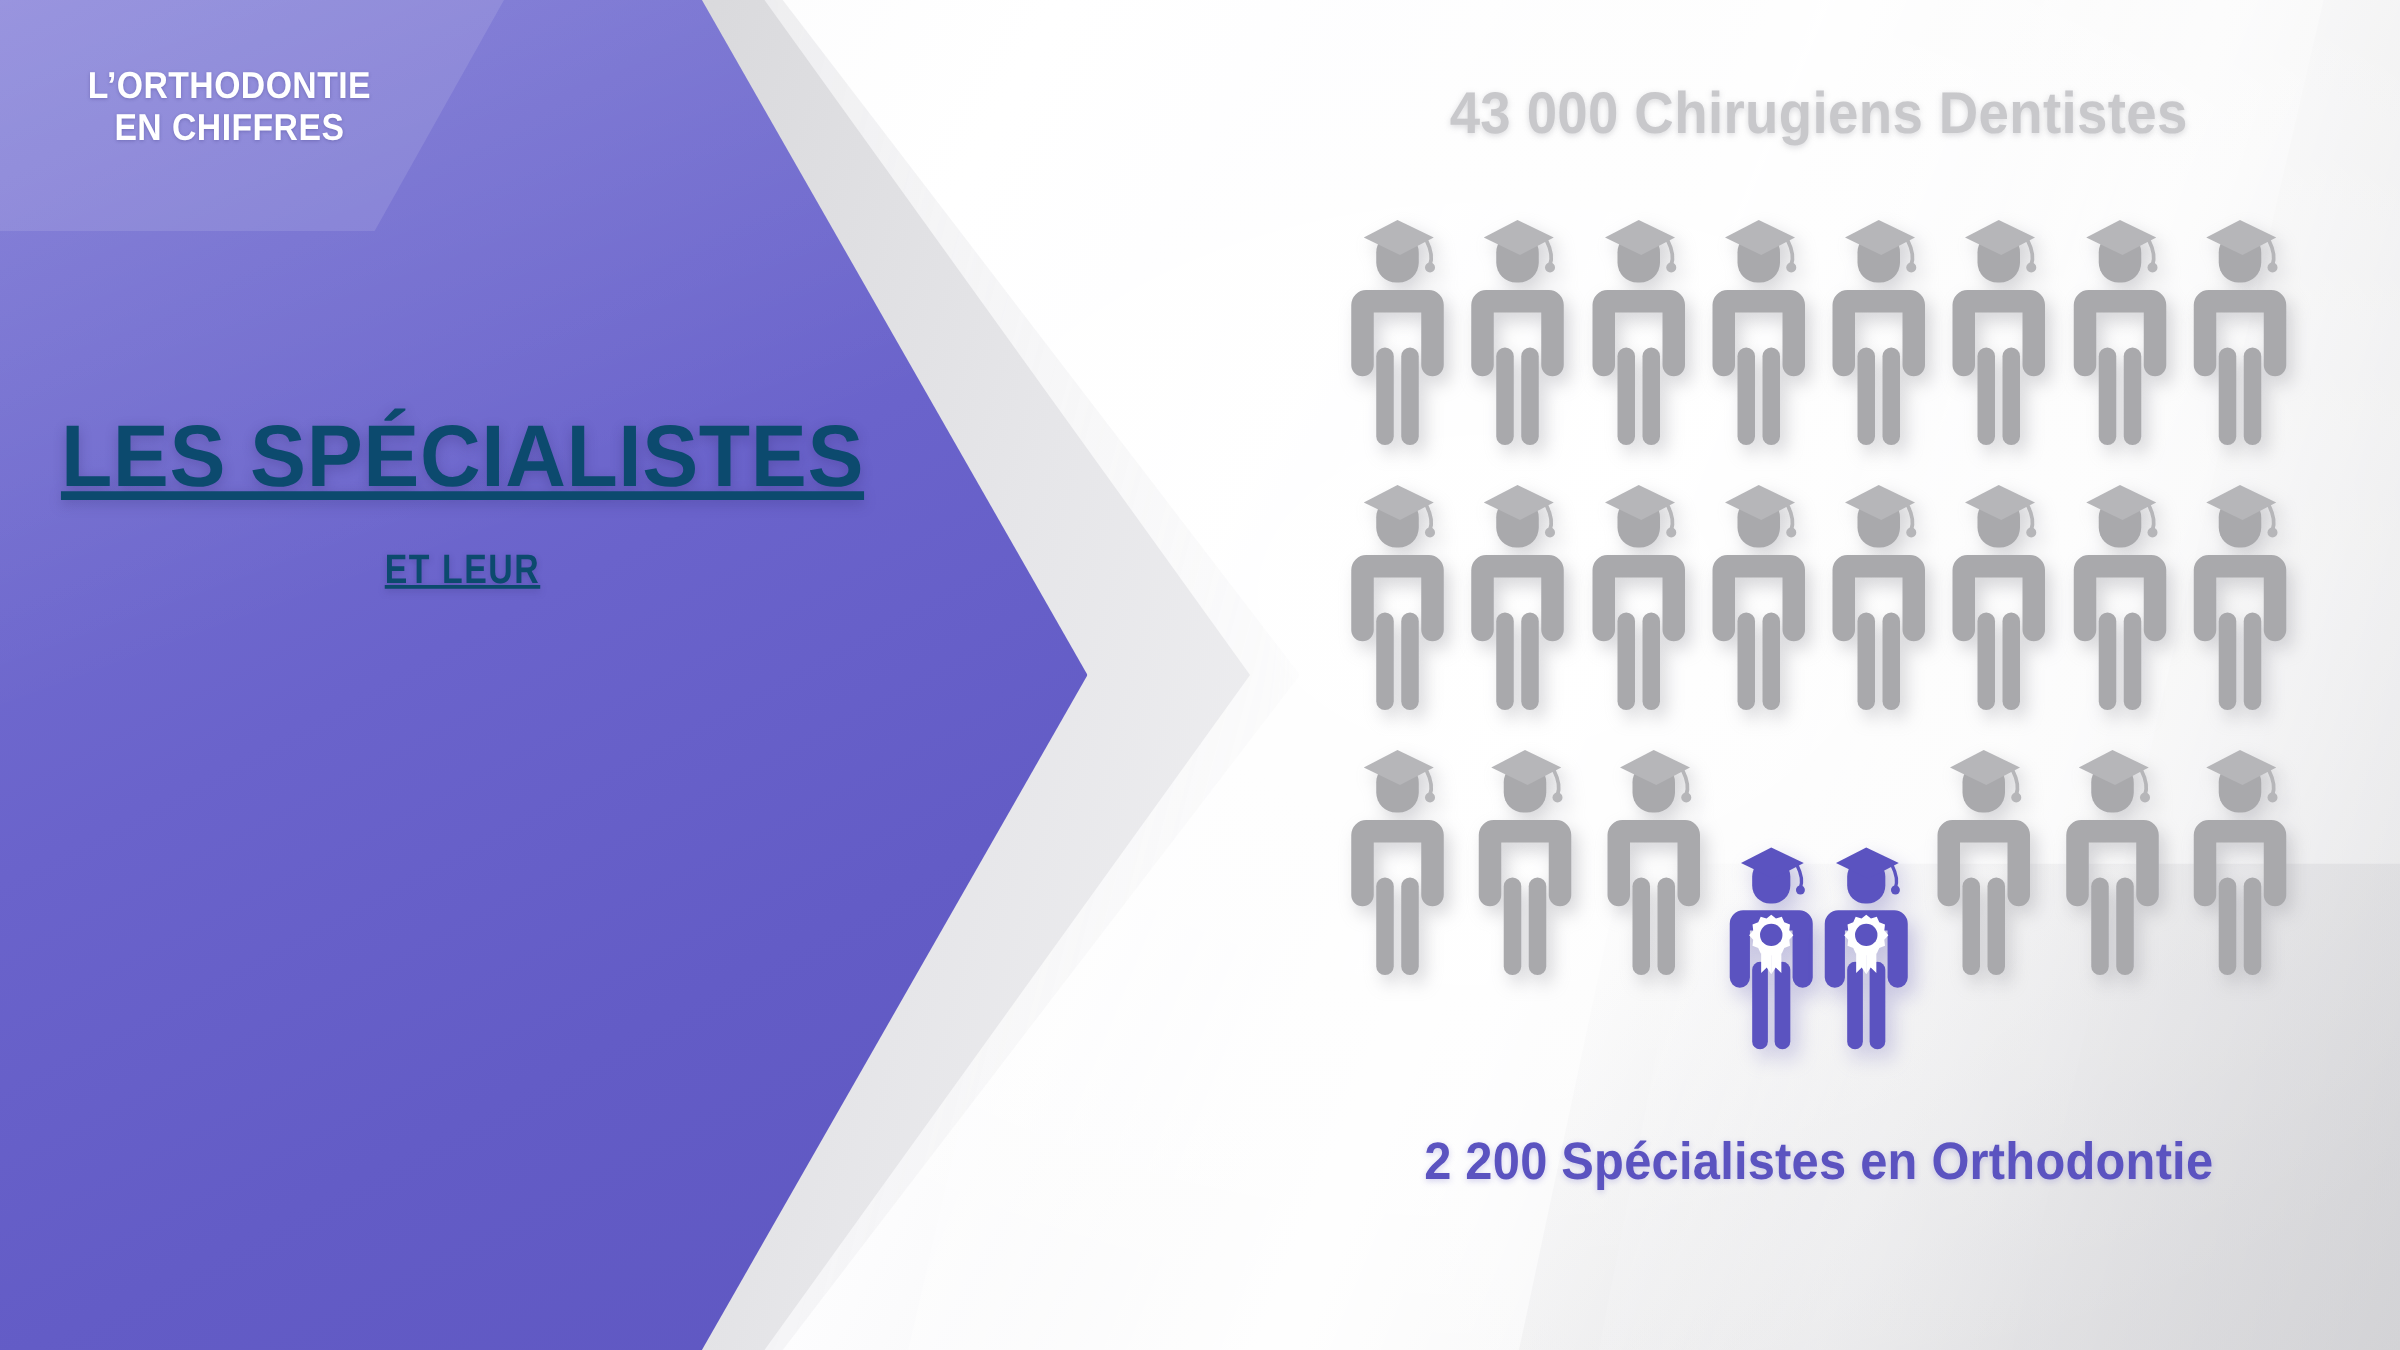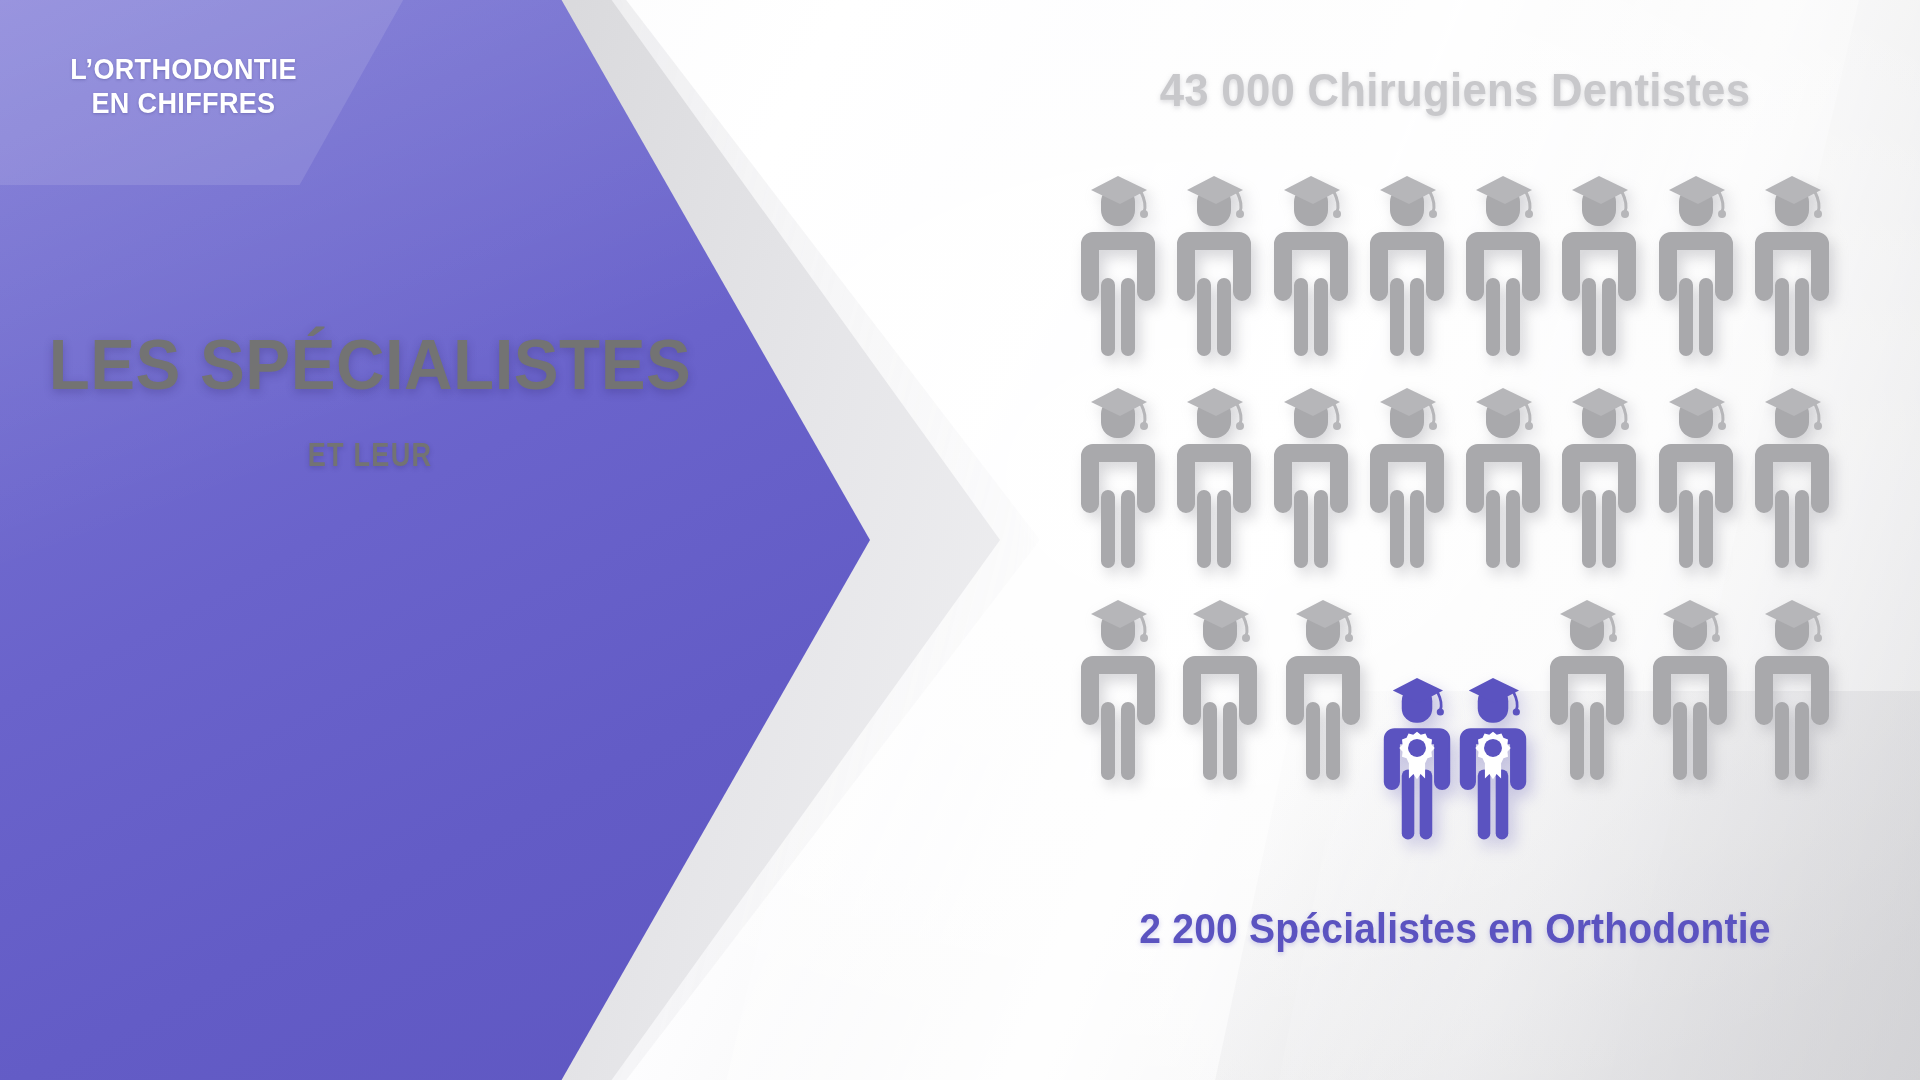--- a/index.html
+++ b/index.html
@@ -139,21 +139,22 @@
   .header-badge .l1 { display: block; }
   .header-badge .l2 { display: block; }
 
   
   .title-block {
     position: absolute;
     top: 330px;
     left: 20px;
     width: 700px;
     text-align: center;
-    color: #737373;
+    color: #0c4a6e;
+    text-decoration: underline;
   }
   .title-main {
     font-size: 70px;
     font-weight: 700;
     letter-spacing: .5px;
     line-height: 1;
     text-shadow: 0 3px 10px rgba(45,38,105,.30);
     transform: scaleX(.96);
   }
   .title-sub {

